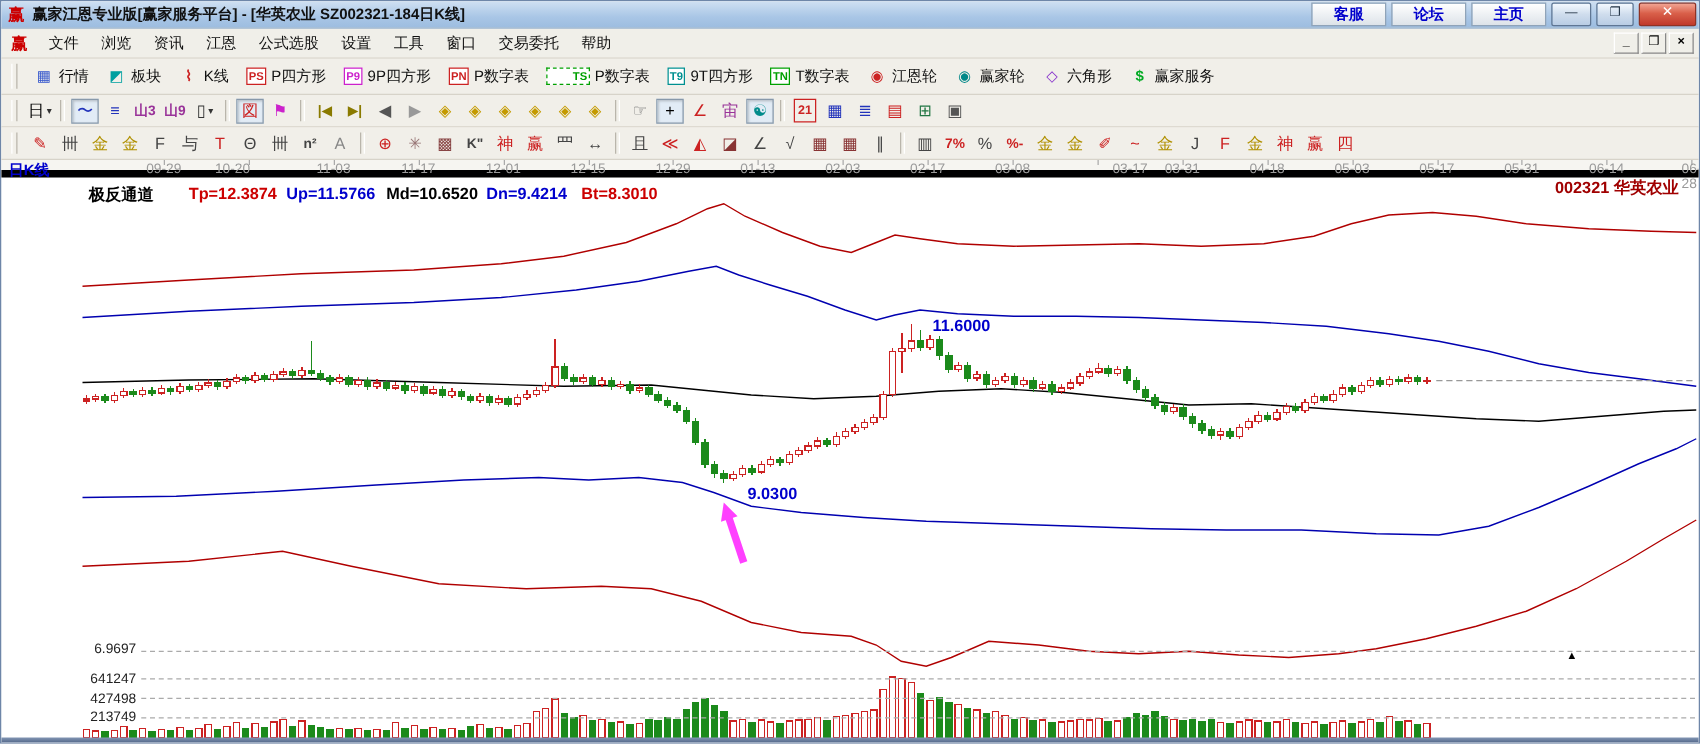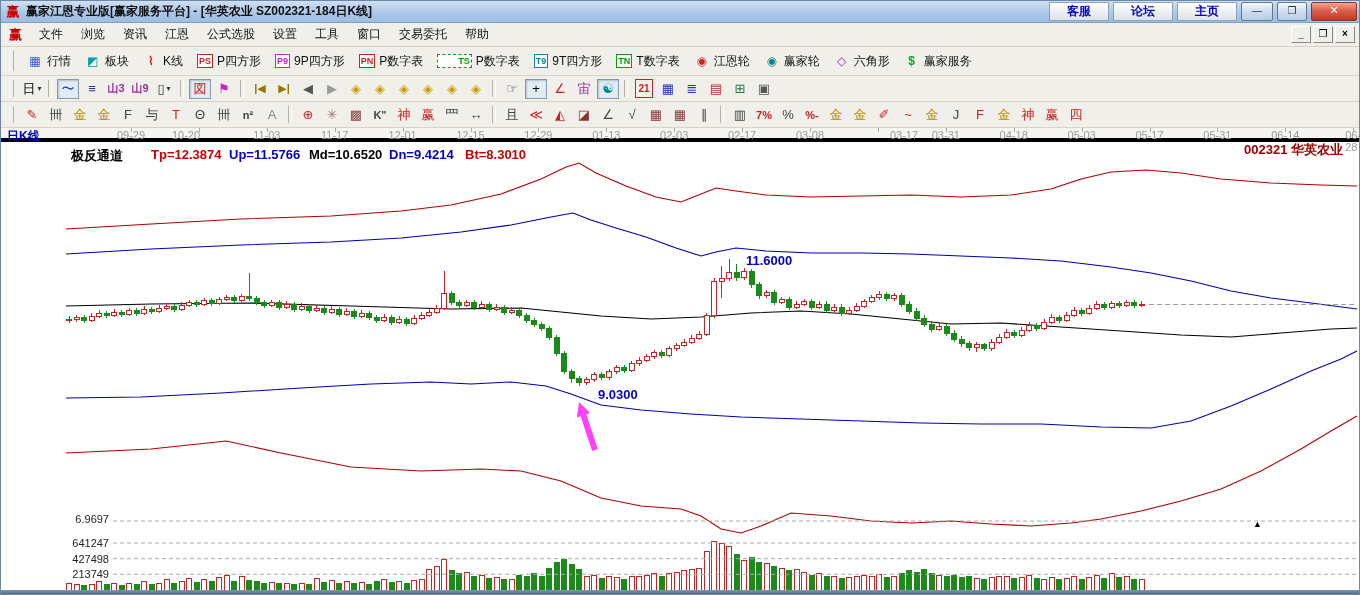--- a/index.html
+++ b/index.html
@@ -49,21 +49,21 @@
   .tool-btn{width:22px;height:20px;display:inline-flex;align-items:center;justify-content:center;
     font-size:13px;cursor:default;margin:0 1px;white-space:nowrap;}
   .tool-btn.pressed{border:1px solid #8899aa;background:#e2ecf6;box-shadow:inset 1px 1px 2px rgba(0,0,0,.2);
     width:20px;height:18px;}
   .tool-btn.boxed span{border:1px solid;padding:3px 2px;font-size:10px;font-weight:bold;}
   .tool-sep{width:2px;height:17px;margin:0 4px;border-left:1px solid #b9b5ab;border-right:1px solid #fff;}
   .drop{font-size:8px;color:#333;margin-left:2px;}
   .small-glyph{font-size:11px;font-weight:bold;}
   
   .dateband{position:absolute;left:0;top:127px;width:100%;height:14px;background:#f6f5f1;
-    border-bottom:4px solid #000000;box-sizing:border-box;}
+    border-bottom:6px solid #000000;box-sizing:border-box;}
   .pane-label{position:absolute;left:6px;top:0px;font-size:12px;font-weight:bold;color:#0000cc;}
   .date-label{position:absolute;top:1px;font-size:11px;color:#9a9a9a;transform:translateX(-50%);}
   .date-tick{position:absolute;top:0;width:1px;height:4px;background:#aaa;}
   
   #chart-svg{position:absolute;left:0;top:0;z-index:1;}
   .stock-label{position:absolute;right:16px;top:140px;z-index:2;font-size:13px;font-weight:bold;color:#a00000;}
   .legend{position:absolute;left:0;top:146px;z-index:2;width:100%;height:16px;}
   .legend span{position:absolute;font-size:13px;font-weight:bold;white-space:nowrap;}
   .vol-label{position:absolute;z-index:2;font-size:11px;color:#222;text-align:right;width:60px;}
   .marker{position:absolute;z-index:2;font-size:9px;color:#000;}

